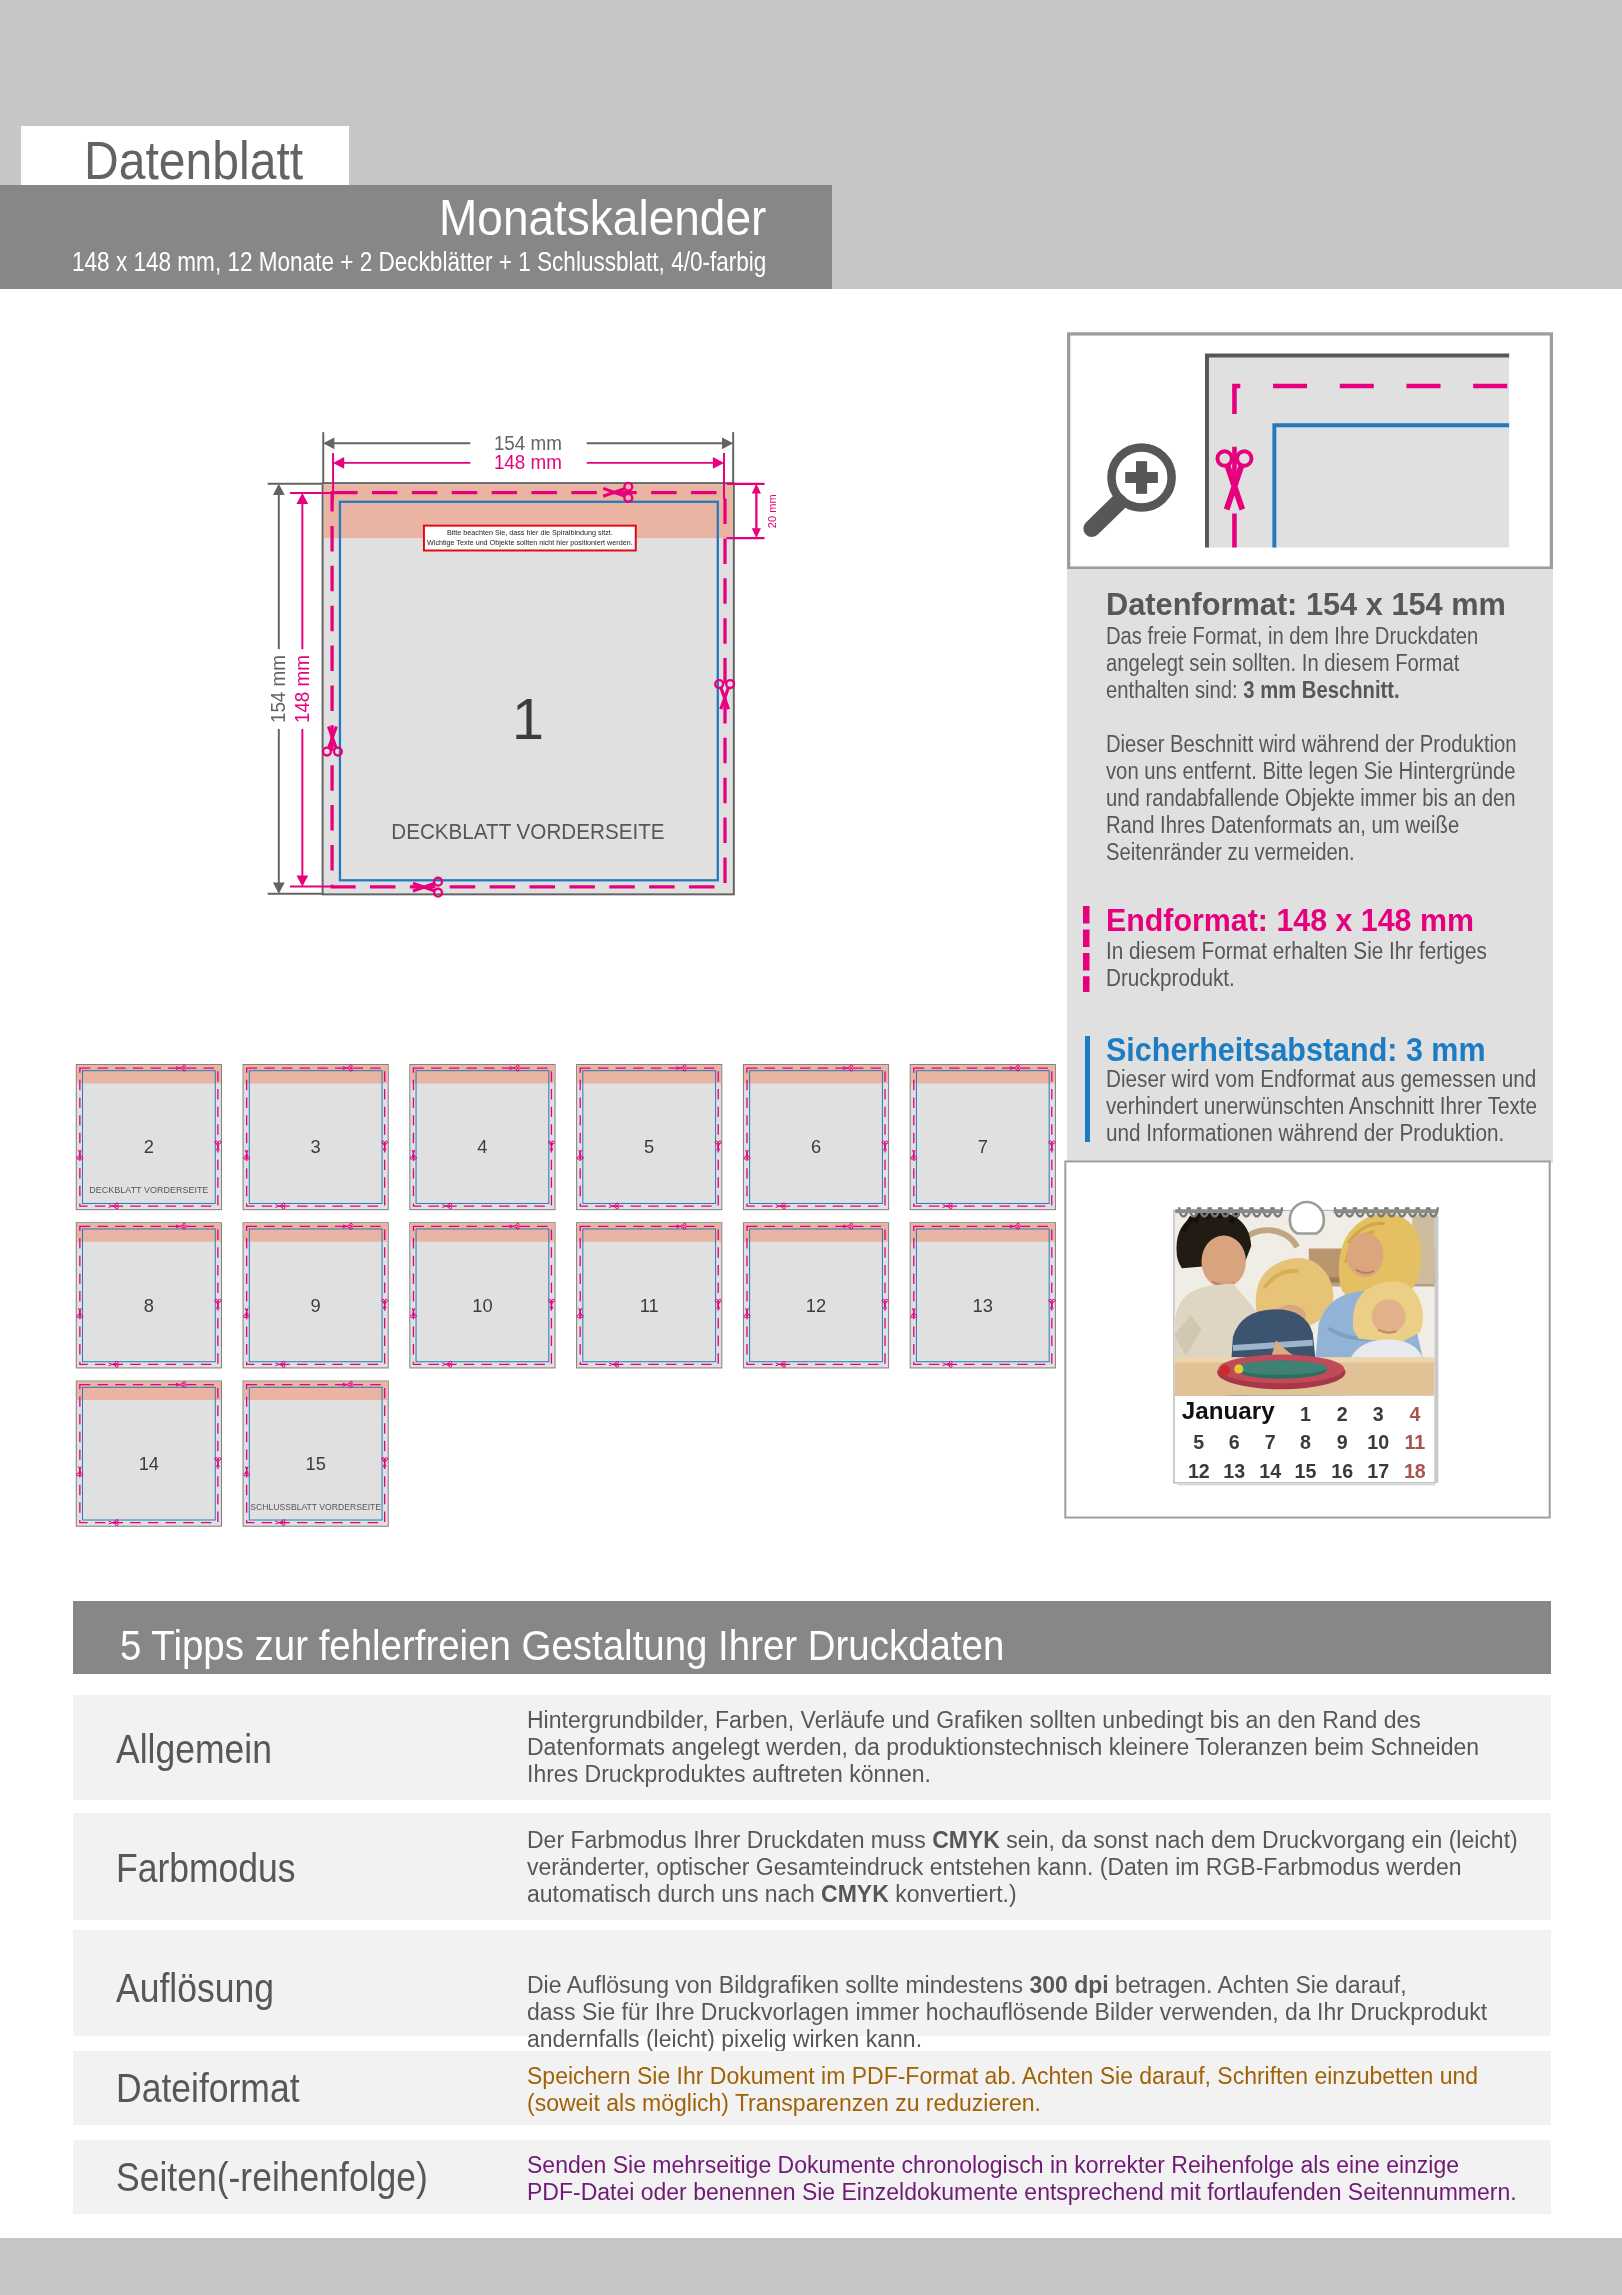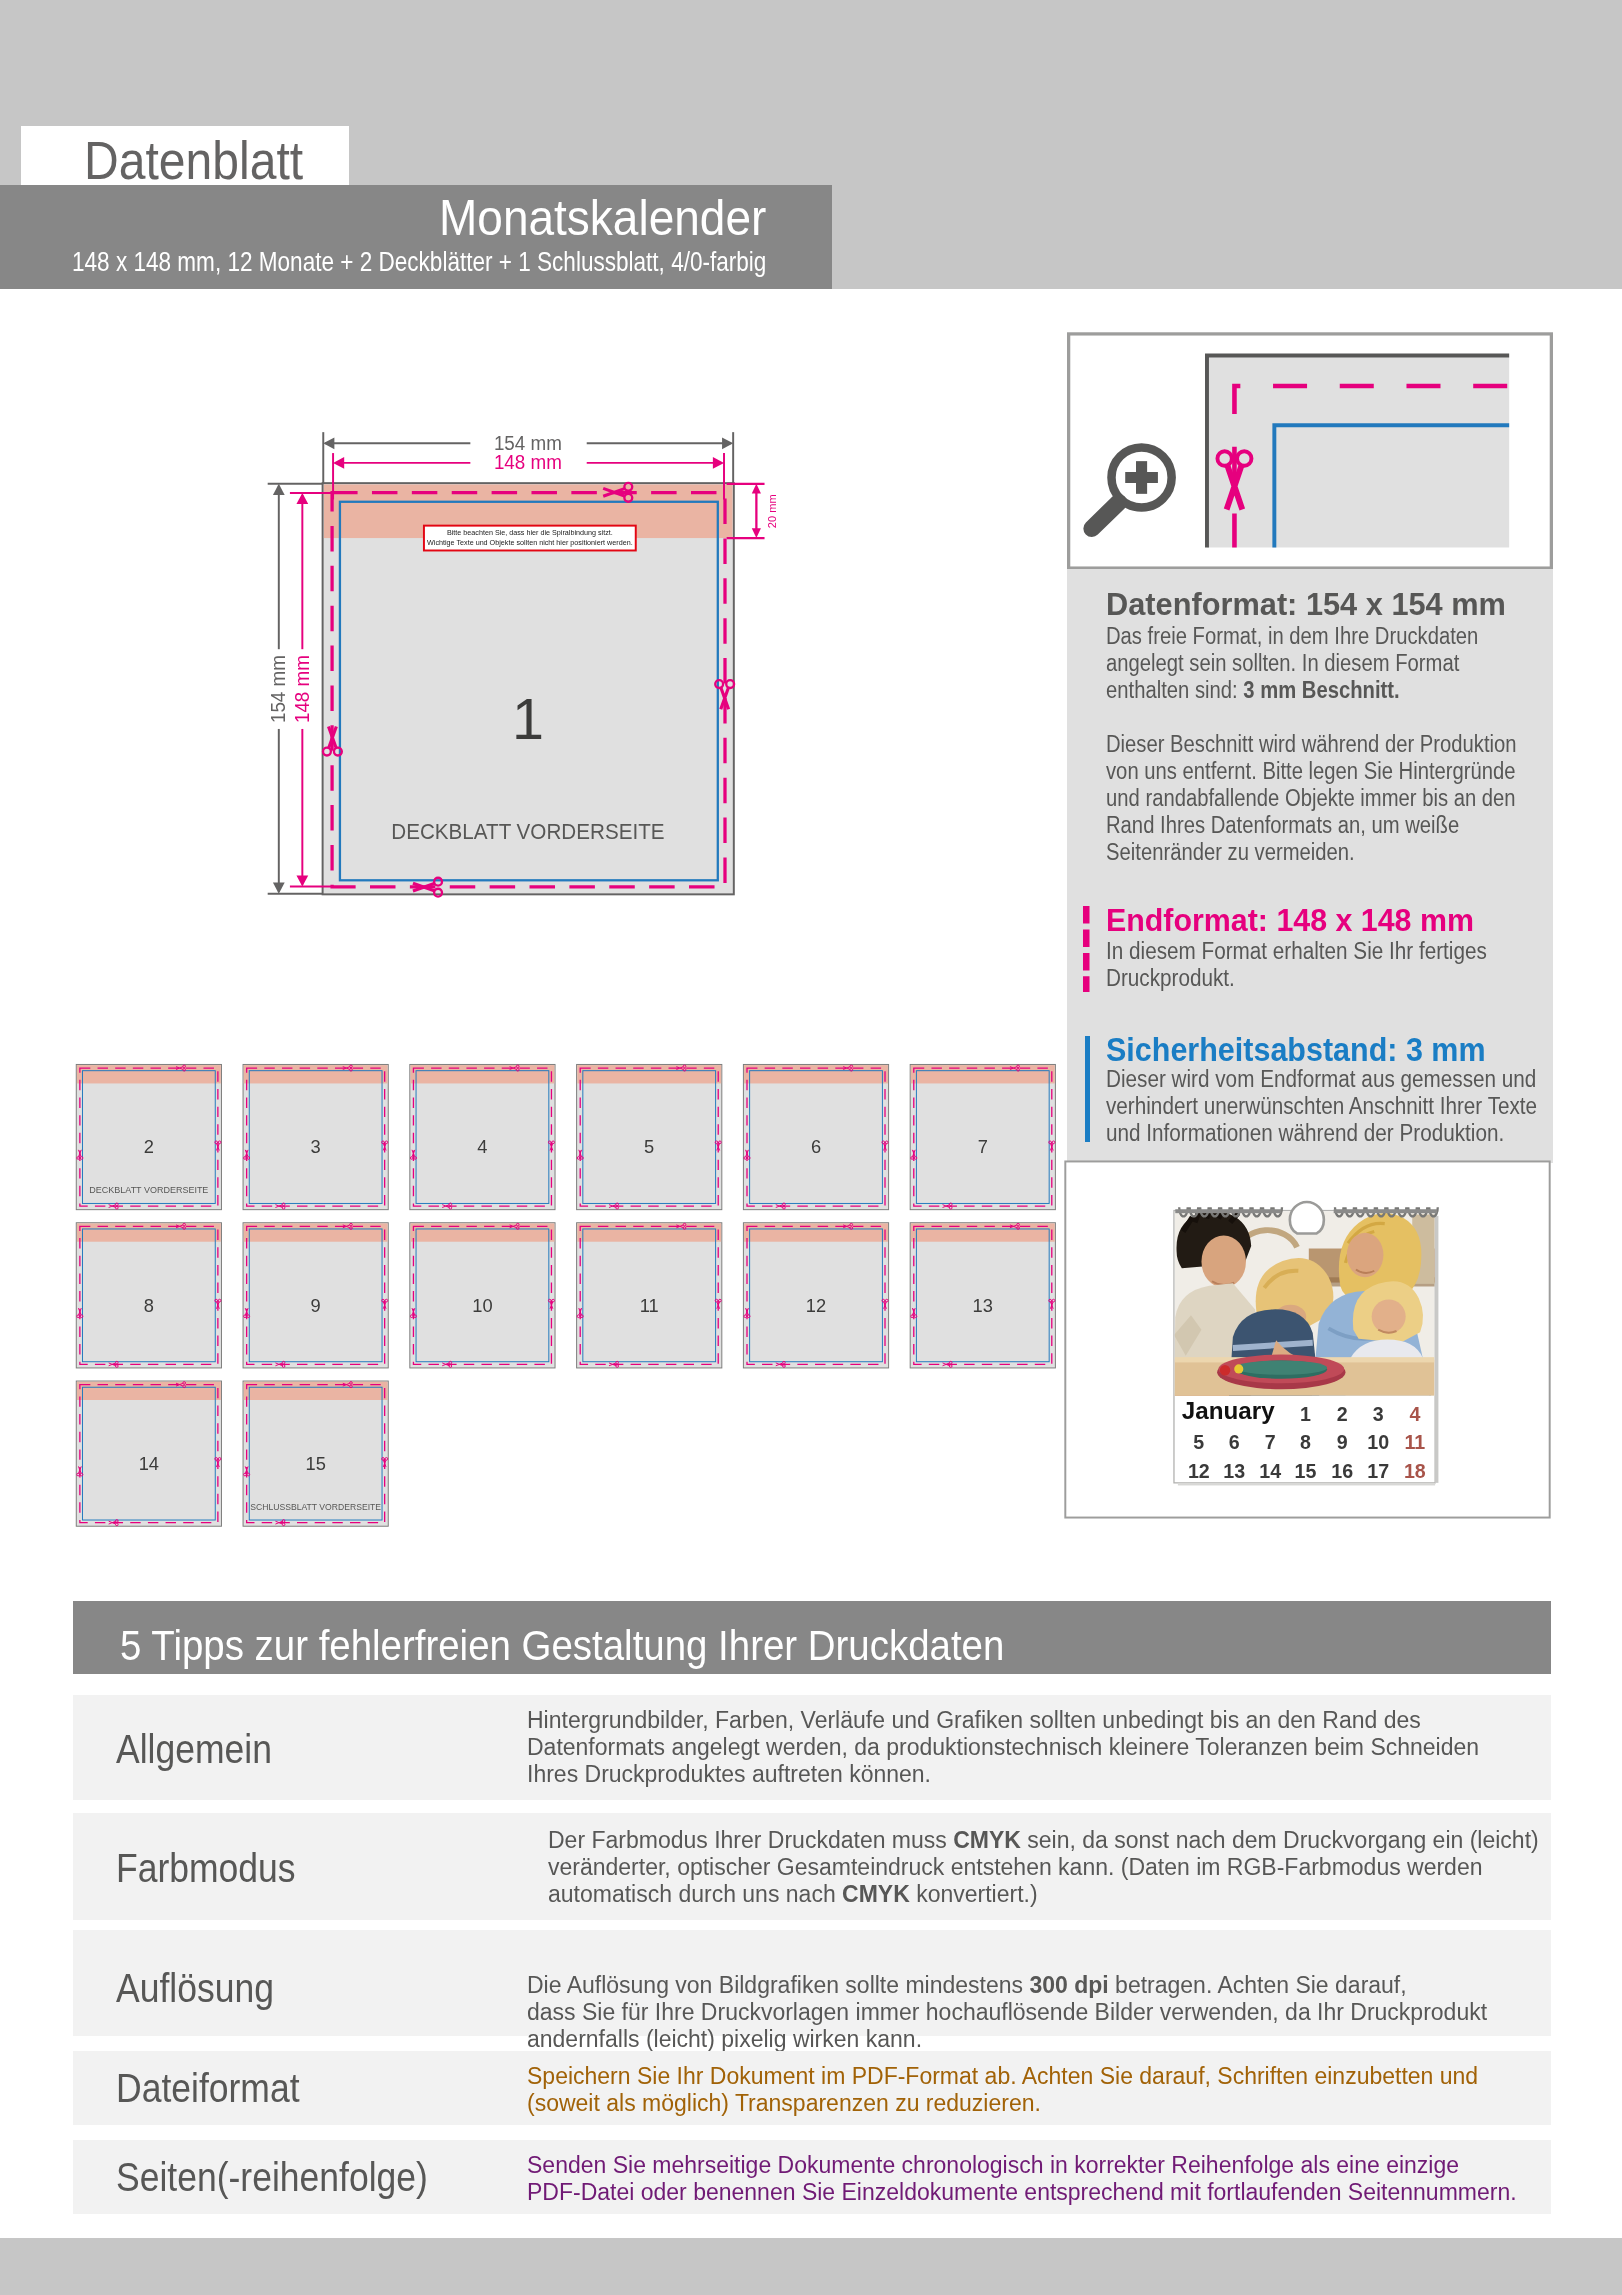--- a/index.html
+++ b/index.html
@@ -719,21 +719,21 @@
 <div class="abs" style="left:73px;top:1695px;width:1478px;height:105px;background:#f2f2f2;"></div>
 <div class="abs" style="left:116px;top:1729px;font-size:41px;line-height:41px;color:#575756;transform:scaleX(0.866);transform-origin:0 0;">Allgemein</div>
 <div class="abs" style="left:527px;top:1707px;font-size:23px;line-height:27px;color:#575756;">
 Hintergrundbilder, Farben, Verläufe und Grafiken sollten unbedingt bis an den Rand des<br>
 Datenformats angelegt werden, da produktionstechnisch kleinere Toleranzen beim Schneiden<br>
 Ihres Druckproduktes auftreten können.
 </div>
 
 <div class="abs" style="left:73px;top:1813px;width:1478px;height:107px;background:#f2f2f2;"></div>
 <div class="abs" style="left:116px;top:1848px;font-size:41px;line-height:41px;color:#575756;transform:scaleX(0.866);transform-origin:0 0;">Farbmodus</div>
-<div class="abs" style="left:548px;top:1827px;font-size:23px;line-height:27px;color:#575756;">
+<div class="abs" style="left:527px;top:1827px;font-size:23px;line-height:27px;color:#575756;">
 Der Farbmodus Ihrer Druckdaten muss <b>CMYK</b> sein, da sonst nach dem Druckvorgang ein (leicht)<br>
 veränderter, optischer Gesamteindruck entstehen kann. (Daten im RGB-Farbmodus werden<br>
 automatisch durch uns nach <b>CMYK</b> konvertiert.)
 </div>
 
 <div class="abs" style="left:73px;top:1930px;width:1478px;height:106px;background:#f2f2f2;"></div>
 <div class="abs" style="left:116px;top:1968px;font-size:41px;line-height:41px;color:#575756;transform:scaleX(0.866);transform-origin:0 0;">Auflösung</div>
 <div class="abs" style="left:527px;top:1972px;font-size:23px;line-height:27px;color:#575756;">
 Die Auflösung von Bildgrafiken sollte mindestens <b>300 dpi</b> betragen. Achten Sie darauf,<br>
 dass Sie für Ihre Druckvorlagen immer hochauflösende Bilder verwenden, da Ihr Druckprodukt<br>

